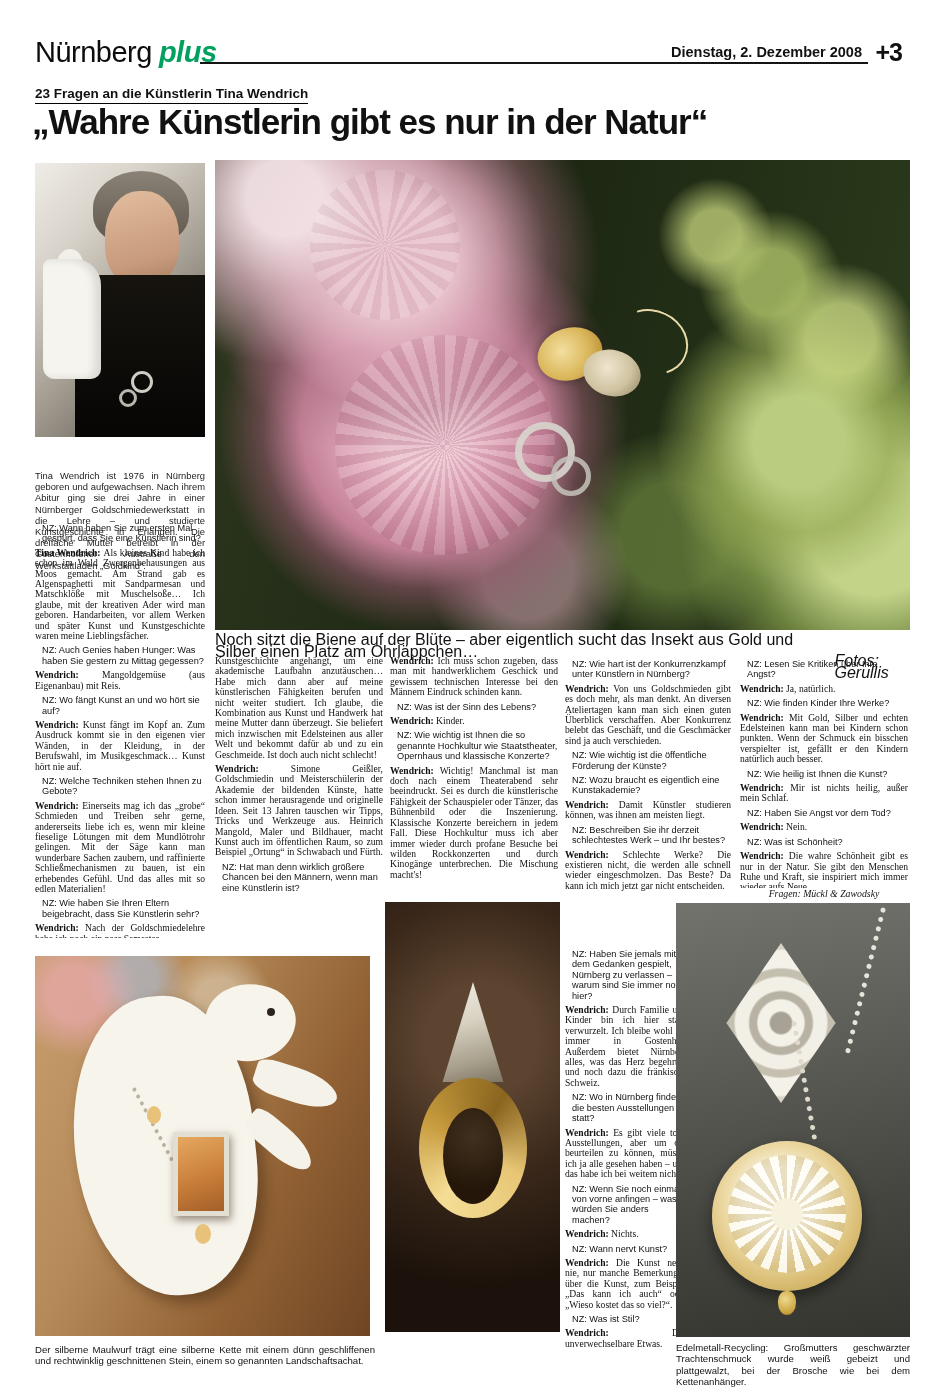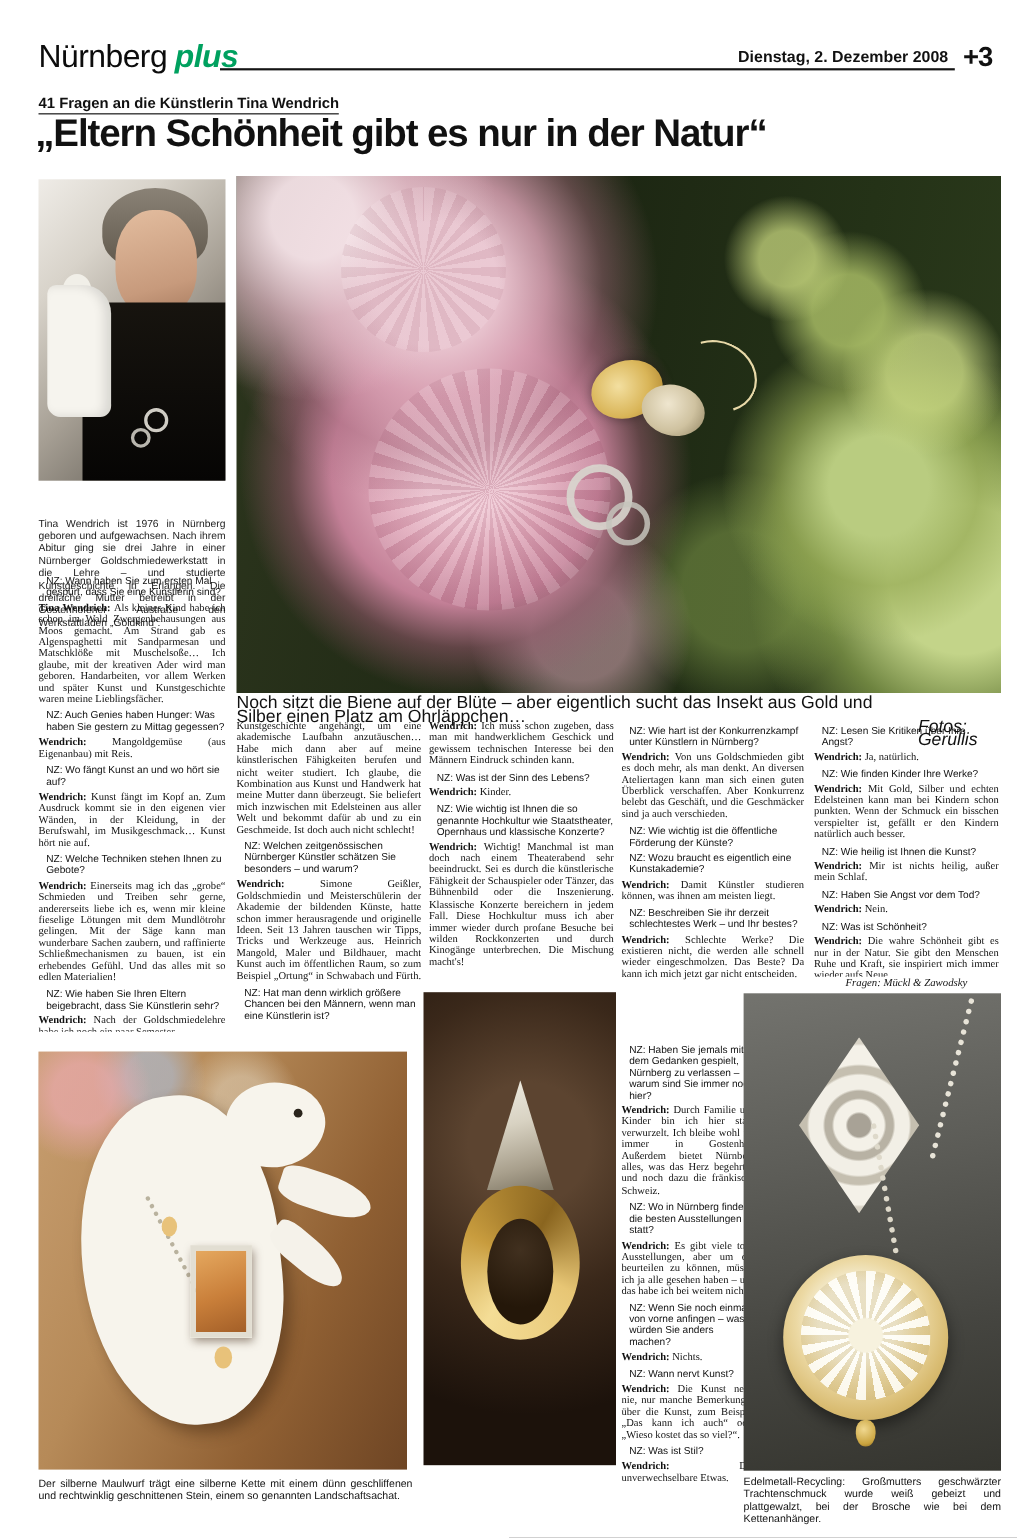--- a/index.html
+++ b/index.html
@@ -136,22 +136,22 @@
 
 <div class="page">
 
   <div class="brand">
     <span>Nürnberg</span><span class="plus" style="color: rgb(0, 161, 95);">plus</span>
   </div>
   <div class="mast-rule"></div>
   <div class="date">Dienstag, 2. Dezember 2008</div>
   <div class="pageno">+3</div>
 
-  <div class="kicker">41 Fragen an die Künstlerin Tina Wendrich</div>
-  <div class="headline">„Eltern Schönheit gibt es nur in der Natur“</div>
+  <div class="kicker">23 Fragen an die Künstlerin Tina Wendrich</div>
+  <div class="headline">„Wahre Künstlerin gibt es nur in der Natur“</div>
 
   <div class="photo portrait">
     <div class="hair"></div>
     <div class="face"></div>
     <div class="top"></div>
     <div class="paper2"></div>
     <div class="paper"></div>
     <div class="ring1"></div>
     <div class="ring2"></div>
   </div>
@@ -178,21 +178,20 @@
       <p class="a"><strong>Wendrich: </strong>Mangoldgemüse (aus Eigenanbau) mit Reis.</p>
       <p class="q">NZ: Wo fängt Kunst an und wo hört sie auf?</p>
       <p class="a"><strong>Wendrich: </strong>Kunst fängt im Kopf an. Zum Ausdruck kommt sie in den eigenen vier Wänden, in der Kleidung, in der Berufswahl, im Musikgeschmack… Kunst hört nie auf.</p>
       <p class="q">NZ: Welche Techniken stehen Ihnen zu Gebote?</p>
       <p class="a"><strong>Wendrich: </strong>Einerseits mag ich das „grobe“ Schmieden und Treiben sehr gerne, andererseits liebe ich es, wenn mir kleine fieselige Lötungen mit dem Mundlötrohr gelingen. Mit der Säge kann man wunderbare Sachen zaubern, und raffinierte Schließmechanismen zu bauen, ist ein erhebendes Gefühl. Und das alles mit so edlen Materialien!</p>
       <p class="q">NZ: Wie haben Sie Ihren Eltern beigebracht, dass Sie Künstlerin sehr?</p>
       <p class="a"><strong>Wendrich: </strong>Nach der Goldschmiedelehre habe ich noch ein paar Semester</p>
     </div>
   <div class="col" style="left:215px;top:656px;width:168px;height:286px;">
       <p class="a">Kunstgeschichte angehängt, um eine akademische Laufbahn anzutäuschen… Habe mich dann aber auf meine künstlerischen Fähigkeiten berufen und nicht weiter studiert. Ich glaube, die Kombination aus Kunst und Handwerk hat meine Mutter dann überzeugt. Sie beliefert mich inzwischen mit Edelsteinen aus aller Welt und bekommt dafür ab und zu ein Geschmeide. Ist doch auch nicht schlecht!</p>
-      <p class="q">NZ: Welchen zeitgenössischen Nürnberger Künstler schätzen Sie besonders – und warum?</p>
       <p class="a"><strong>Wendrich: </strong>Simone Geißler, Goldschmiedin und Meisterschülerin der Akademie der bildenden Künste, hatte schon immer herausragende und originelle Ideen. Seit 13 Jahren tauschen wir Tipps, Tricks und Werkzeuge aus. Heinrich Mangold, Maler und Bildhauer, macht Kunst auch im öffentlichen Raum, so zum Beispiel „Ortung“ in Schwabach und Fürth.</p>
       <p class="q">NZ: Hat man denn wirklich größere Chancen bei den Männern, wenn man eine Künstlerin ist?</p>
     </div>
   <div class="col" style="left:390px;top:656px;width:168px;height:244px;">
       <p class="a"><strong>Wendrich: </strong>Ich muss schon zugeben, dass man mit handwerklichem Geschick und gewissem technischen Interesse bei den Männern Eindruck schinden kann.</p>
       <p class="q">NZ: Was ist der Sinn des Lebens?</p>
       <p class="a"><strong>Wendrich: </strong>Kinder.</p>
       <p class="q">NZ: Wie wichtig ist Ihnen die so genannte Hochkultur wie Staatstheater, Opernhaus und klassische Konzerte?</p>
       <p class="a"><strong>Wendrich: </strong>Wichtig! Manchmal ist man doch nach einem Theaterabend sehr beeindruckt. Sei es durch die künstlerische Fähigkeit der Schauspieler oder Tänzer, das Bühnenbild oder die Inszenierung. Klassische Konzerte bereichern in jedem Fall. Diese Hochkultur muss ich aber immer wieder durch profane Besuche bei wilden Rockkonzerten und durch Kinogänge unterbrechen. Die Mischung macht's!</p>
     </div>

